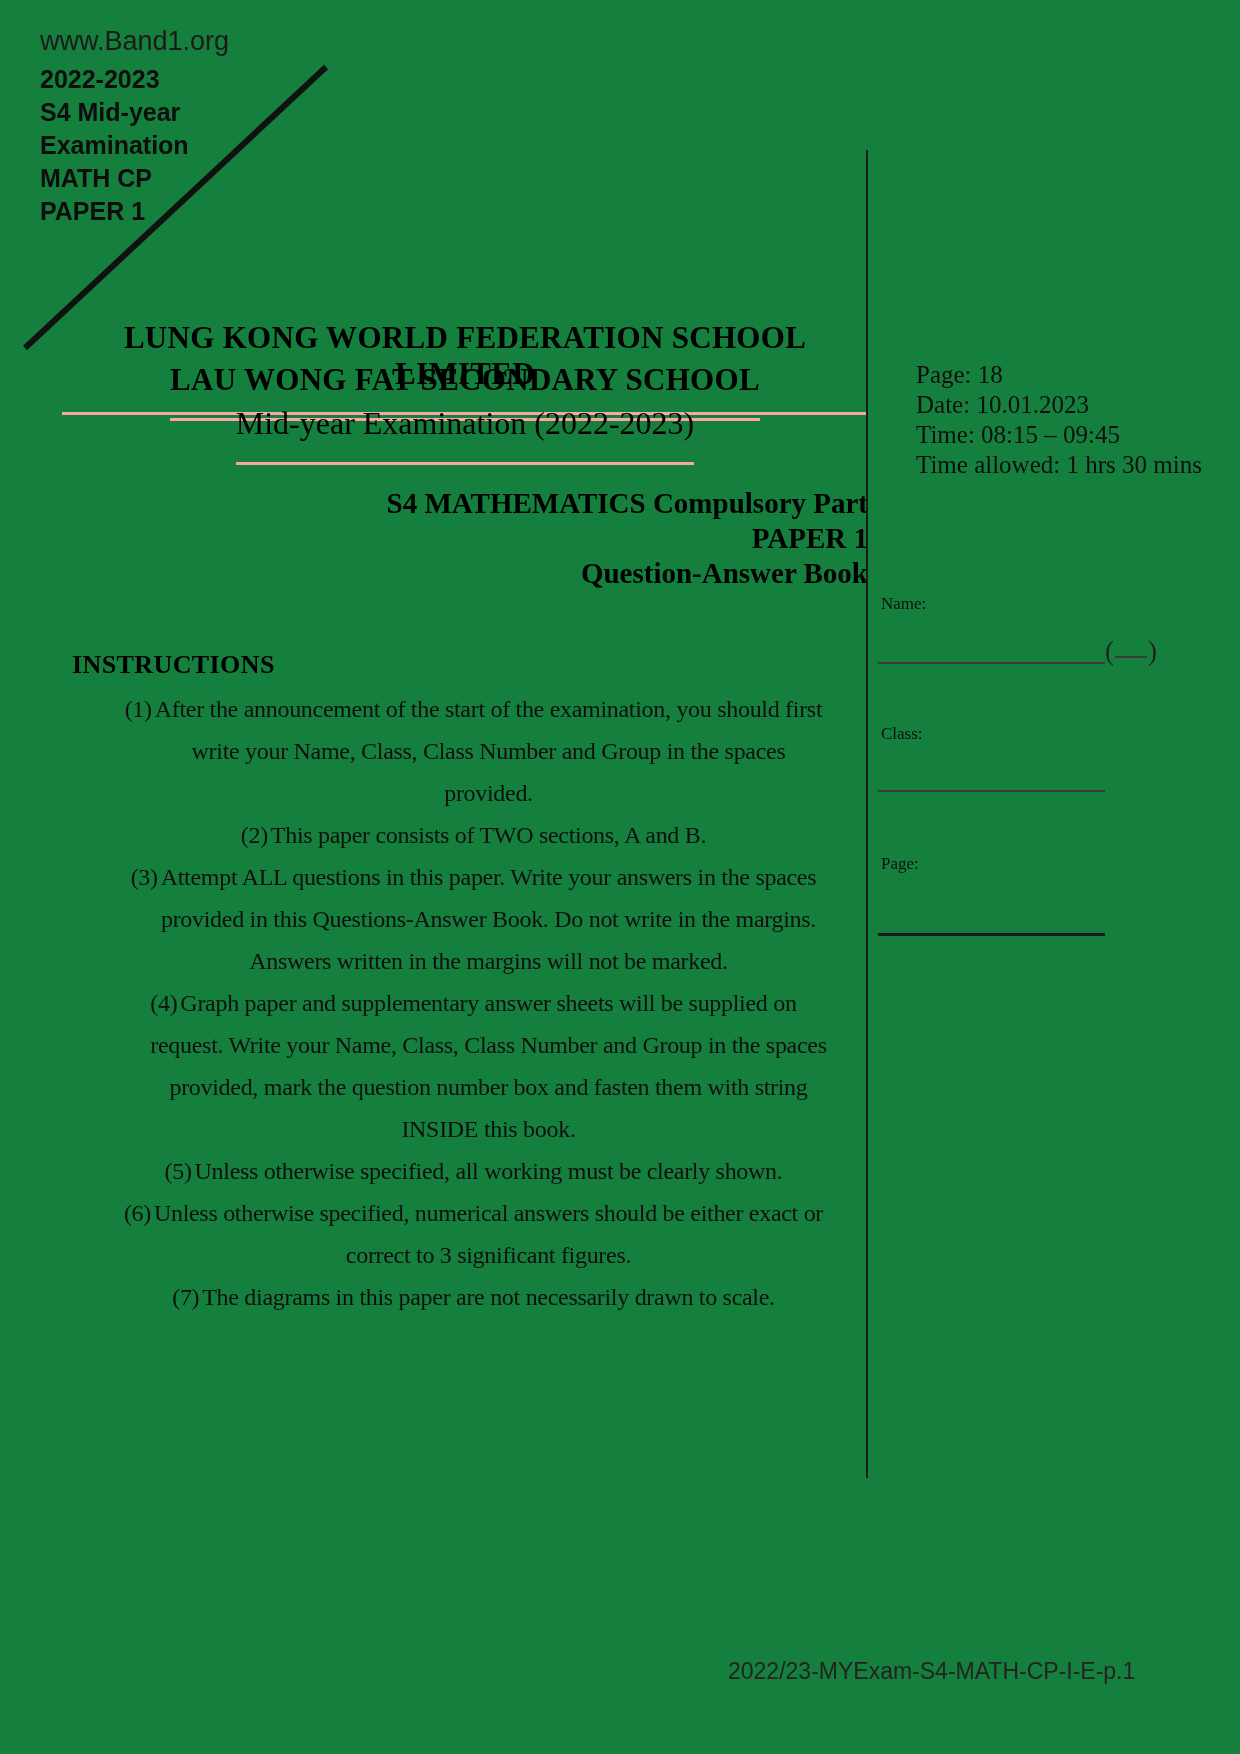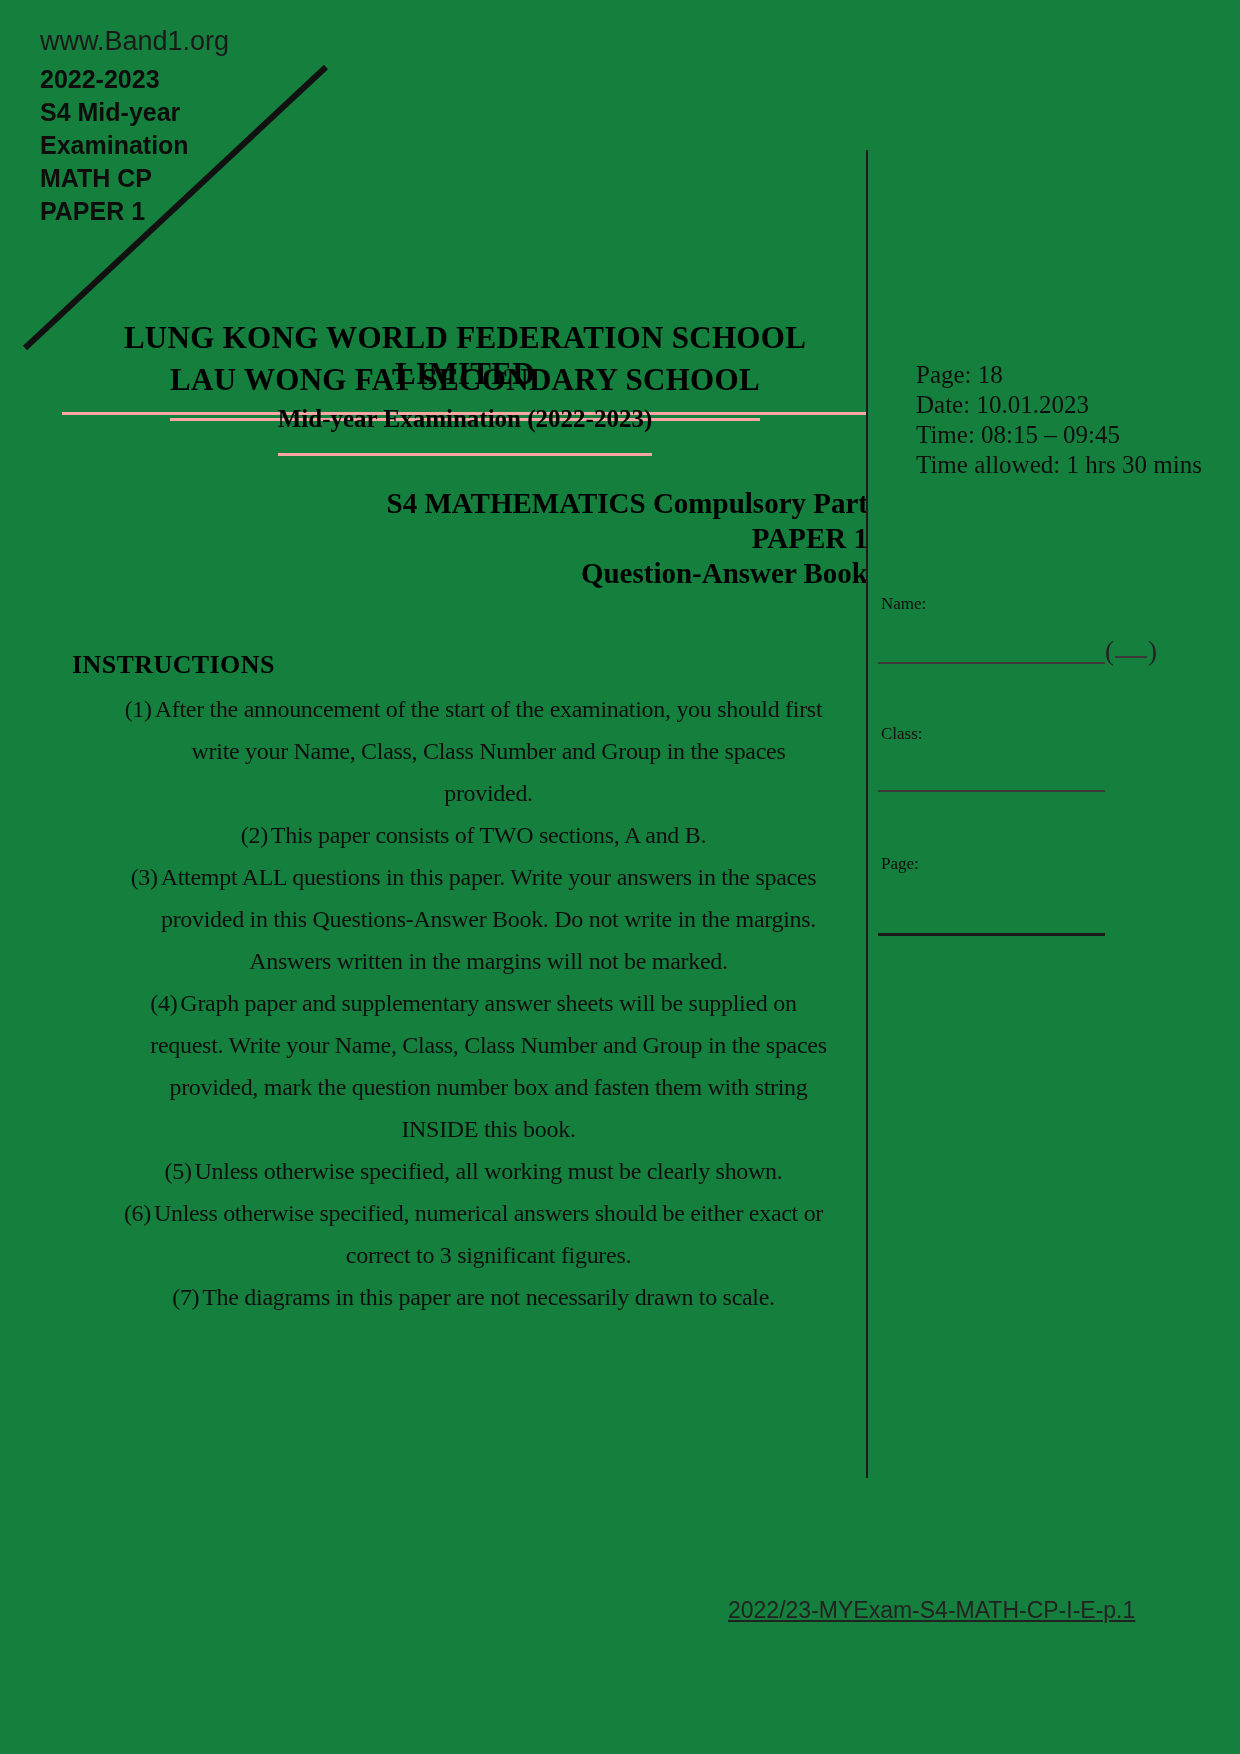--- a/index.html
+++ b/index.html
@@ -16,42 +16,42 @@
   .wm{position:absolute;left:40px;top:26px;font-family:"Liberation Sans",sans-serif;}
   .wm-site{font-size:27px;font-weight:400;color:#1a1a1a;}
   .wm-line{font-size:25px;font-weight:700;line-height:33px;color:#0d0d0d;}
   .wm-lines{margin-top:6px;}
   
   .strike{position:absolute;left:0;top:0;pointer-events:none;}
   
   .ctitle{position:absolute;left:62px;width:806px;text-align:center;color:#000;}
   .ctitle .ul{display:inline-block;border-bottom:3px solid #fca5a5;padding-bottom:20px;text-align:center;}
   .t-school{font-size:31px;font-weight:700;letter-spacing:.3px;}
-  .t-exam{font-size:25px;font-weight:700;}
+  .t-exam{font-size:32px;font-weight:400;}
   .subject{position:absolute;left:62px;top:486px;width:806px;text-align:right;
            font-size:29px;font-weight:700;line-height:35px;color:#000;}
   
   .vrule{position:absolute;left:866px;top:150px;width:2px;height:1328px;background:#1c1c1c;}
   
   .meta{position:absolute;left:881px;top:360px;font-size:25px;line-height:30px;color:#0f0f0f;margin-left:35px;}
   .field-label{position:absolute;left:881px;font-size:17px;color:#0f0f0f;}
   .blankbar{position:absolute;background:#3a3a3a;height:2px;}
   .nameline{position:absolute;left:878px;top:630px;height:34px;display:flex;align-items:flex-end;font-size:27px;color:#222;}
   .nameline .long{width:227px;height:2px;background:#3a3a3a;}
   .nameline .short{width:32px;height:2px;background:#3a3a3a;margin:0 1px 6px 1px;}
   .nameline .paren{line-height:26px;}
   
   .inst-head{position:absolute;left:72px;top:650px;font-size:26px;font-weight:700;letter-spacing:.4px;color:#000;}
   .inst{position:absolute;left:72px;top:688px;width:800px;font-size:24px;letter-spacing:-0.3px;color:#0f0f0f;text-align:center;}
   .inst-line{line-height:42px;white-space:nowrap;}
   .inst-num{display:inline-block;width:33px;}
   .inst-line.cont{padding-left:33px;}
   
-  .footer{position:absolute;left:728px;top:1597px;font-family:"Liberation Sans",sans-serif;
-          font-size:23px;color:#222;text-decoration:underline;}
+  .footer{position:absolute;left:728px;top:1658px;font-family:"Liberation Sans",sans-serif;
+          font-size:23px;color:#222;}
 </style>
 </head>
 <body>
 
 <div id="page">
 
   <div class="wm">
     <div class="wm-site">www.Band1.org</div>
     <div class="wm-lines">
       <div class="wm-line">2022-2023</div>

